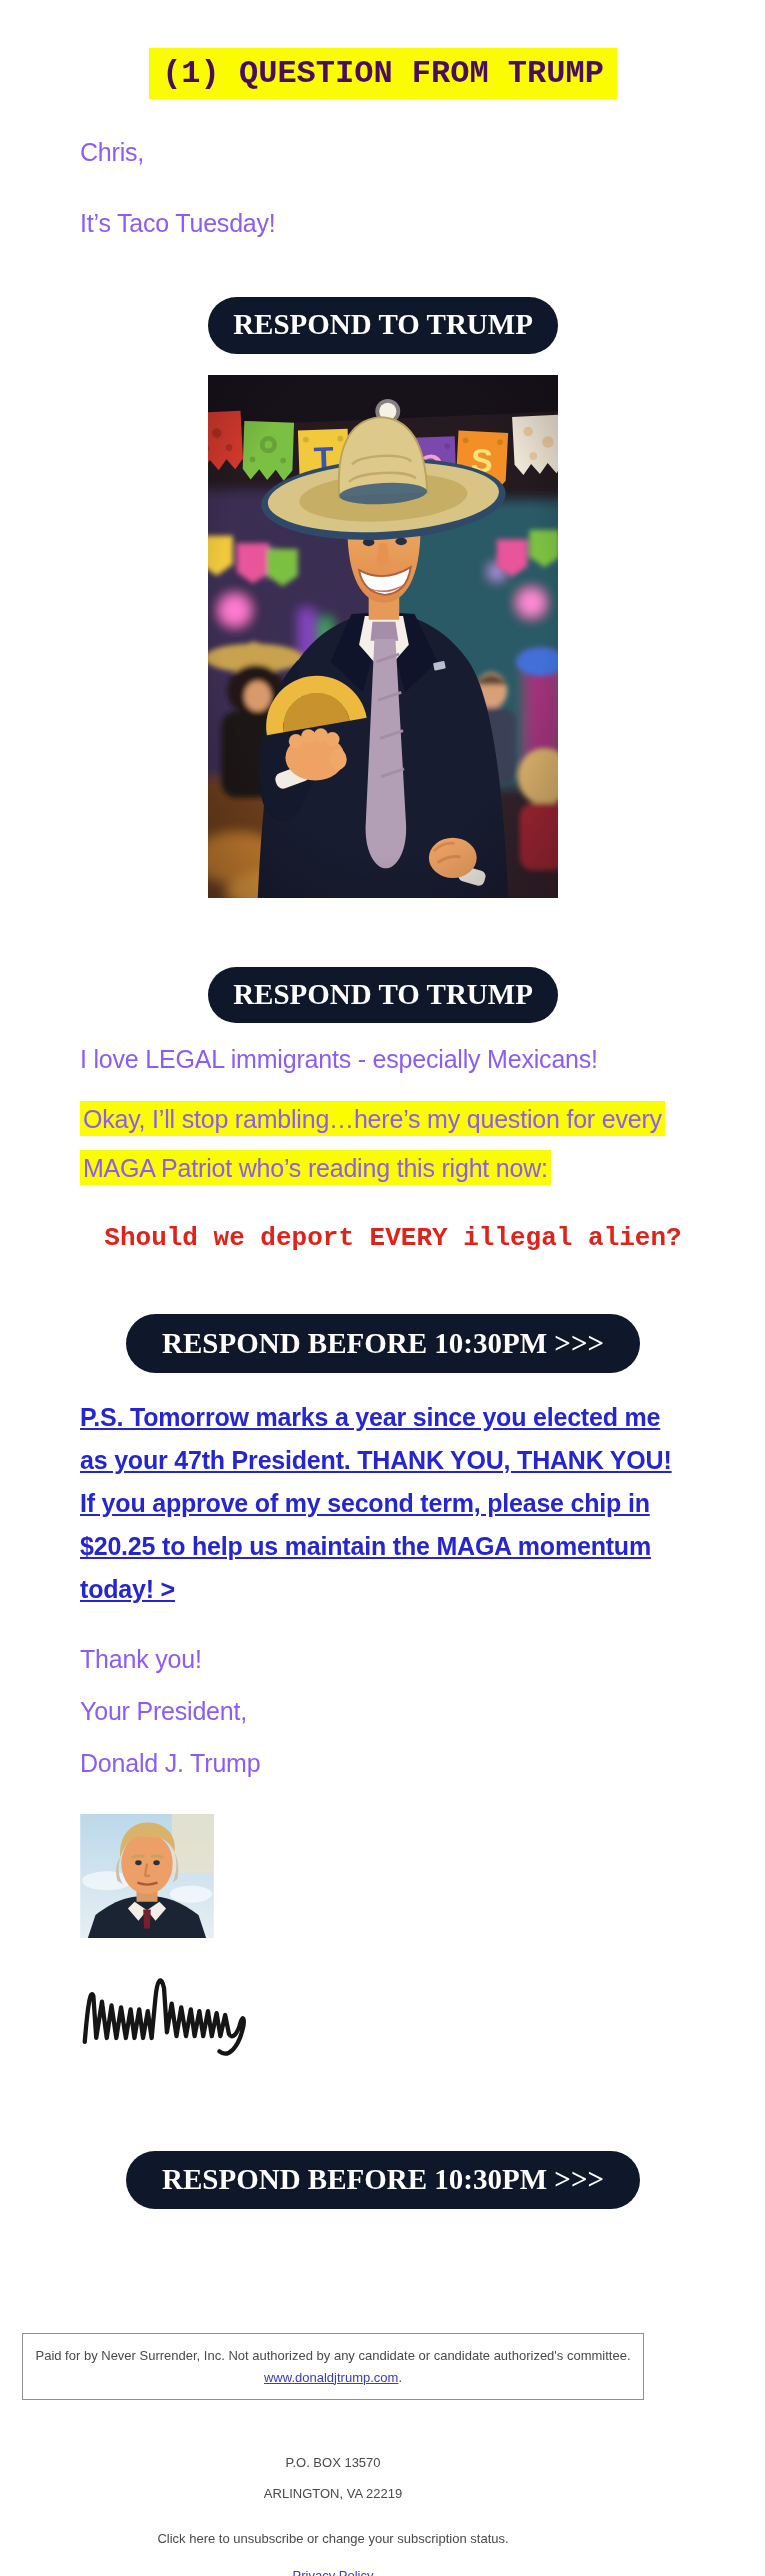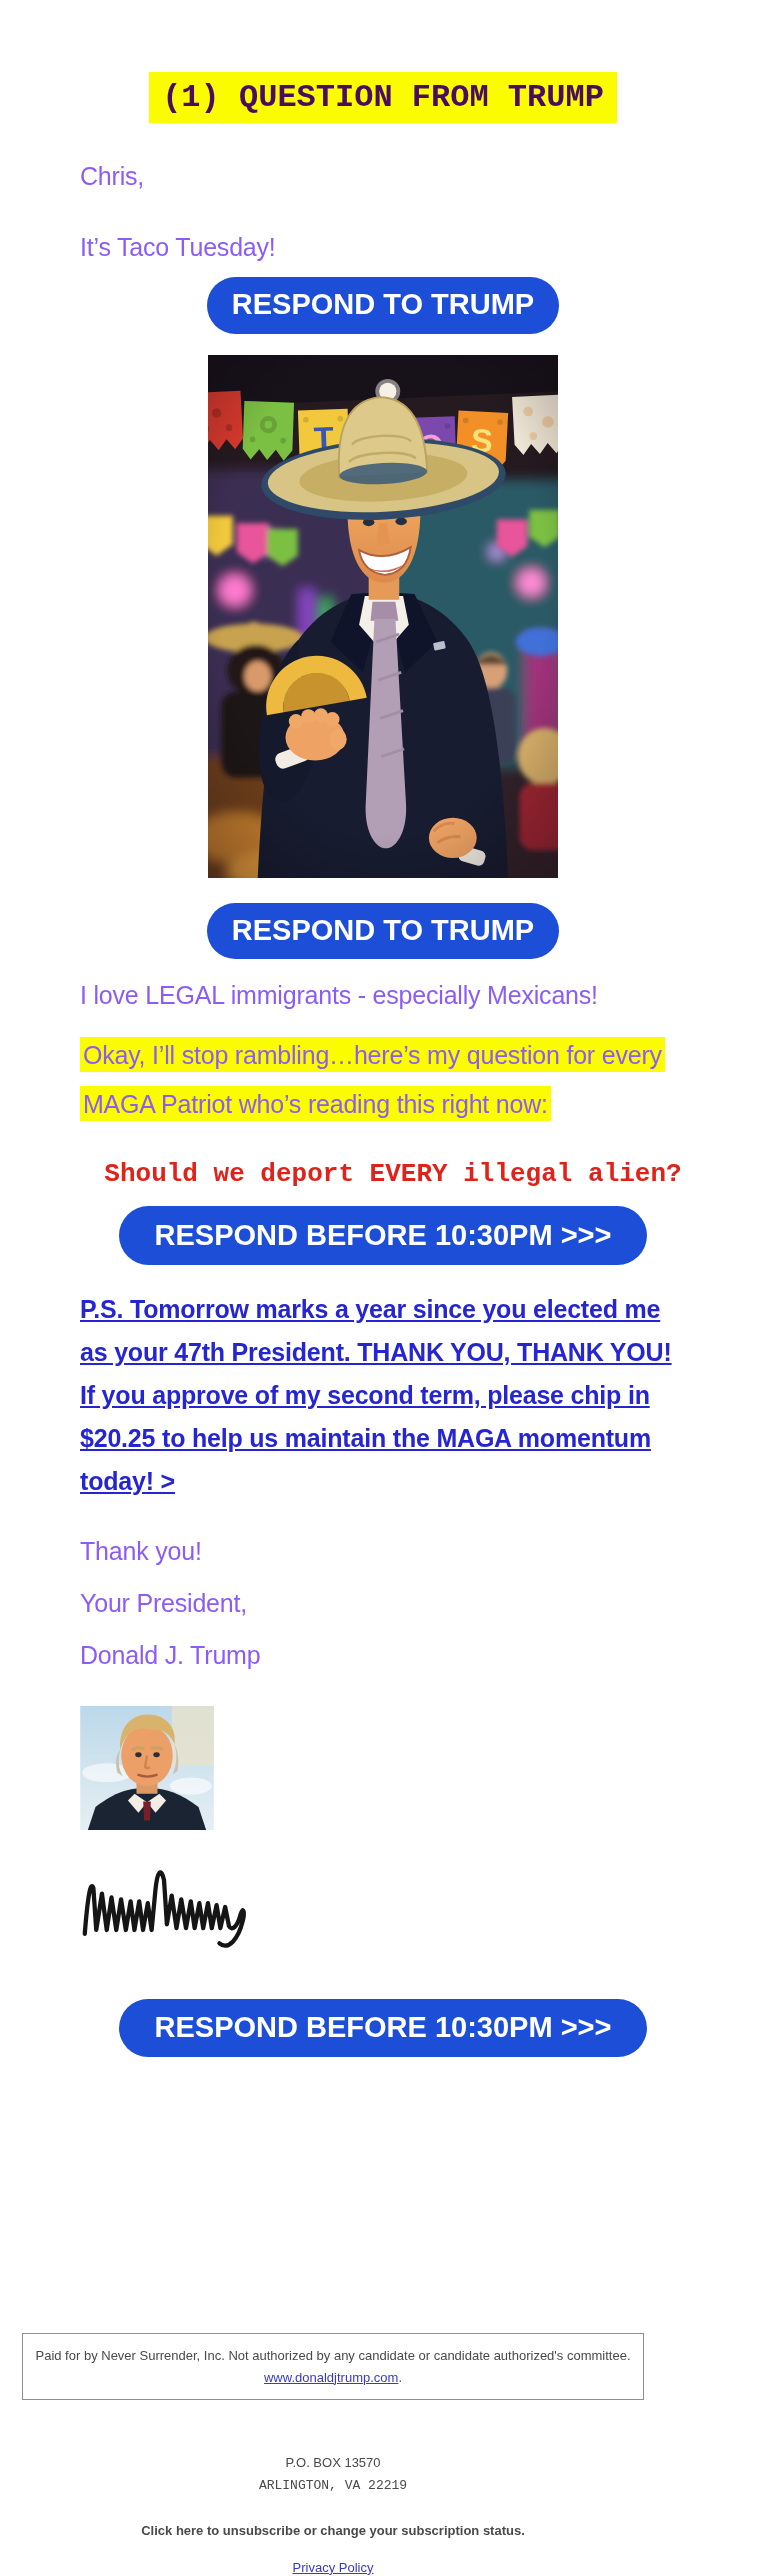--- a/index.html
+++ b/index.html
@@ -6,21 +6,21 @@
   .page{
     position:relative;
     width:766px;height:2576px;
     margin:0;
     overflow:hidden;
     background:#ffffff;
     font-family:"Liberation Sans","DejaVu Sans",sans-serif;
     color:#3d3d3d;
   }
   
-  .headline-band{padding-top:72px;text-align:center;}
+  .headline-band{padding-top:48px;text-align:center;}
   .headline{
     display:inline-block;
     background:#FCFC00;color:#4A0C60;
     font-family:"Liberation Mono","DejaVu Sans Mono",monospace;
     font-weight:bold;font-size:32px;line-height:1.0;
     padding:9.6px 13.4px;white-space:nowrap;
   }
   
   .body-text{
     margin:0 80px;font-size:25px;line-height:1.25;
@@ -37,25 +37,26 @@
   }
   .question{
     margin-top:31px;text-align:center;
     color:#DF231B;
     font-family:"Liberation Mono","DejaVu Sans Mono",monospace;
     font-weight:bold;font-size:26px;white-space:nowrap;padding-left:20px;
   }
   
   .btn-row{text-align:center;}
   .btn{
-    display:inline-block;background:#1d4ed8;color:#ffffff;
-    font-family:Liberation Sans, sans-serif;
+    display:inline-block;background:#0f172a;color:#ffffff;
+    font-family:Liberation Serif, serif;
     font-weight:bold;font-size:29px;line-height:1.1;
     white-space:nowrap;border-radius:33px;text-decoration:none;
     cursor:pointer;
+    margin-top:44px;
   }
   .btn-sm{padding:12.4px 25px;}
   .btn-lg{padding:13.4px 36px;}
   .btn-row-1{margin-top:13.4px;}
   .btn-row-2{margin-top:25px;}
   .btn-row-3{margin-top:17px;}
   .btn-row-4{margin-top:44px;}
   
   .hero-wrap{margin-top:21px;text-align:center;font-size:0;}
   .hero-svg{width:350px;height:523px;display:inline-block;}
@@ -69,21 +70,21 @@
   .portrait{margin:34px 0 0 80px;width:134px;height:124px;font-size:0;}
   .signature{margin:31px 0 0 80px;width:170px;height:94px;font-size:0;}
   
   .bottom{position:absolute;top:2333px;left:0;width:666px;text-align:center;}
   .disc-box{
     margin:0 auto;width:601px;border:1px solid #8f8f8f;
     padding:10.5px 9.6px;font-size:13px;line-height:1.7;color:#4a4a4a;
   }
   .disc-box a,.privacy-row a{color:#3a3ac8;text-decoration:underline;cursor:pointer;}
   .addr{margin:52px 0 0;font-size:13px;line-height:1.75;color:#4a4a4a;}
-  .unsub{margin:25px 0 0;font-size:13px;color:#4a4a4a;cursor:pointer;font-weight:bold;}
+  .unsub{margin:25px 0 0;font-size:13px;color:#4a4a4a;cursor:pointer;}
   .privacy-row{margin:22px 0 0;font-size:13px;}
   svg text{font-family:"Liberation Sans","DejaVu Sans",sans-serif;}
 </style>
 </head>
 <body>
 
 <div class="page">
 
   <div class="headline-band">
     <span class="headline">(1) QUESTION FROM TRUMP</span>
@@ -346,19 +347,19 @@
   <div class="btn-row btn-row-4">
     <a class="btn btn-lg">RESPOND BEFORE 10:30PM &gt;&gt;&gt;</a>
   </div>
 
   <div class="bottom">
     <div class="disc-box">
       <div>Paid for by Never Surrender, Inc. Not authorized by any candidate or candidate authorized's committee.</div>
       <div><a>www.donaldjtrump.com</a><span>.</span></div>
     </div>
     <p class="addr" style="margin-bottom:0;">P.O. BOX 13570</p>
-    <p class="addr" style="margin-top:0;font-family:Liberation Mono, monospace;">ARLINGTON, VA 22219</p>
+    <p class="addr" style="margin-top:8px;">ARLINGTON, VA 22219</p>
     <p class="unsub">Click here to unsubscribe or change your subscription status.</p>
     <p class="privacy-row"><a>Privacy Policy</a></p>
   </div>
 
 </div>
 
 
 </body></html>

